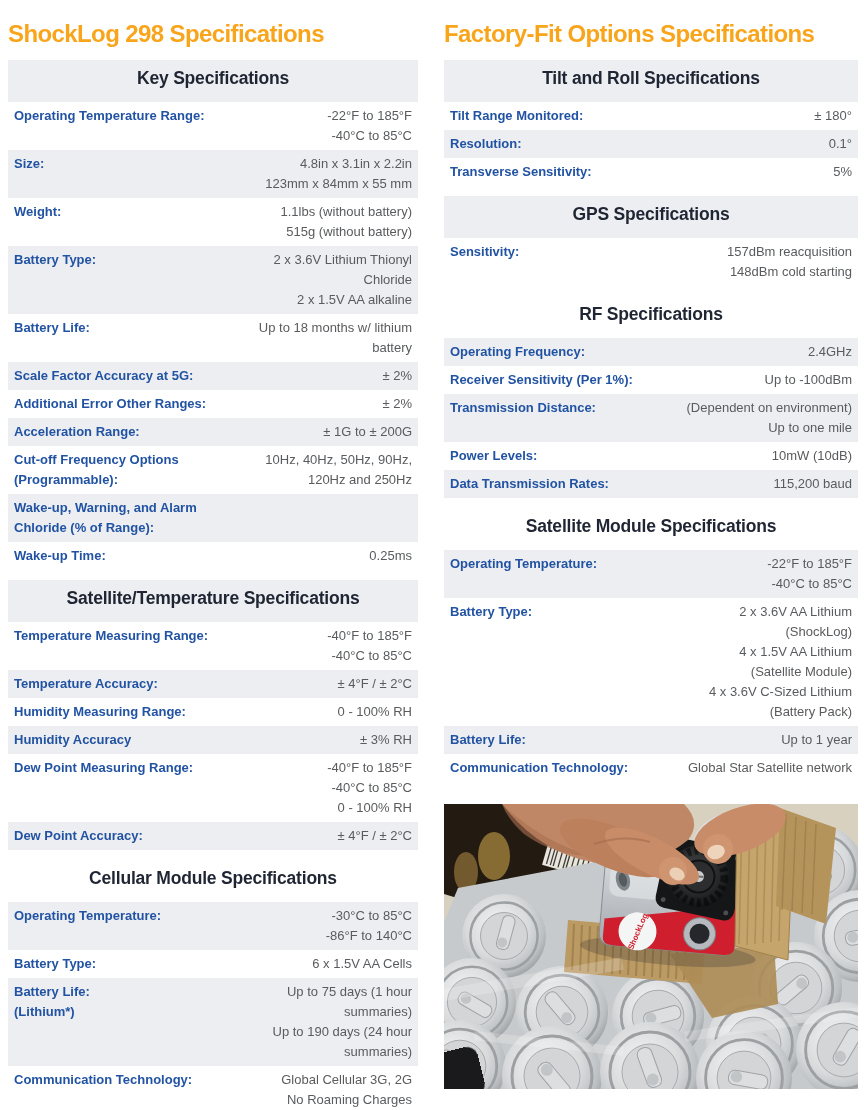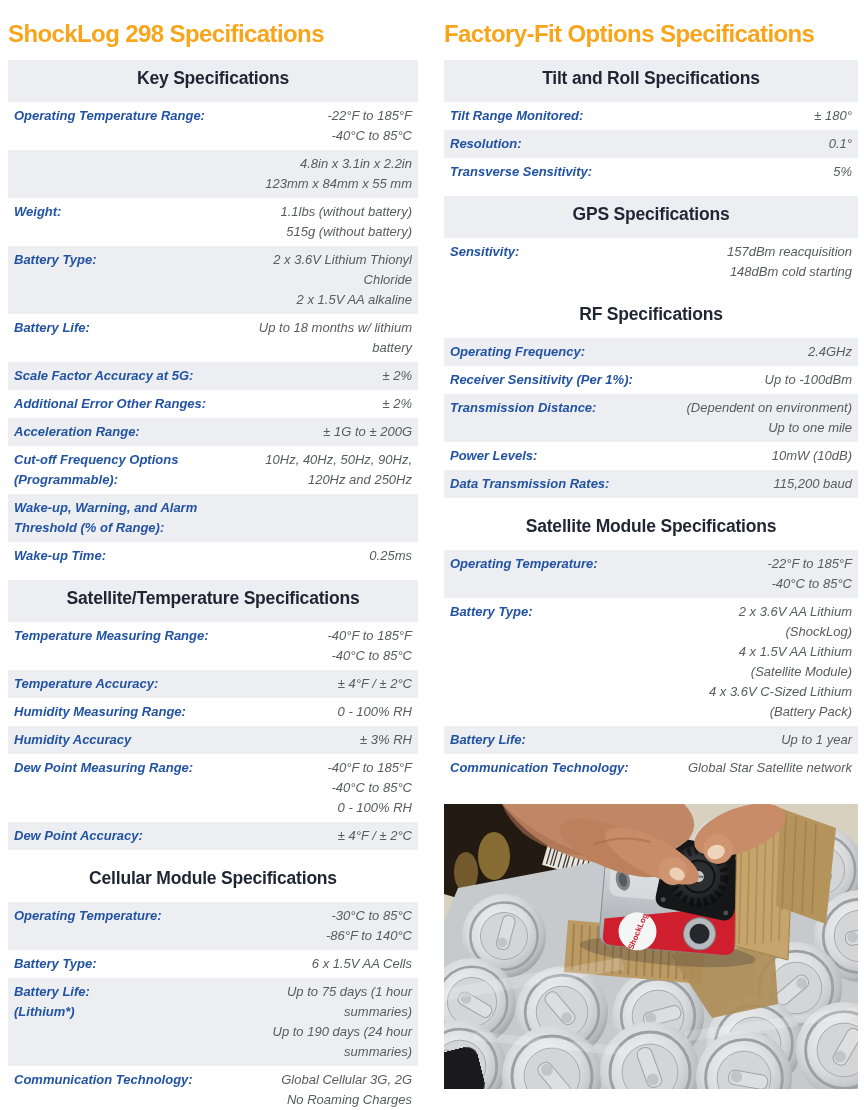--- a/index.html
+++ b/index.html
@@ -17,21 +17,21 @@
     font-size:24px;font-weight:bold;letter-spacing:-0.6px;white-space:nowrap;
     color:var(--accent-orange,#F9A51C);
   }
   .spec-table{margin-bottom:10px;}
   .table-title{
     height:42px;line-height:36px;text-align:center;
     font-size:17.5px;font-weight:bold;color:var(--header-navy,#1F2532);
     letter-spacing:-0.2px;
   }
   .shaded{background:var(--stripe-gray,#ECEEF1);}
-  .spec-row{display:flex;align-items:flex-start;font-style:italic;}
+  .spec-row{display:flex;align-items:flex-start;}
   .spec-label{
     flex:none;width:206px;box-sizing:border-box;padding:4px 2px 4px 6px;
     color:var(--label-blue,#2253A3);font-weight:bold;font-size:13px;line-height:20px;
     white-space:pre-line;
   }
   .col-right .spec-label{width:212px;}
   .spec-value{
     flex:1;padding:4px 6px;color:var(--value-gray,#595B5E);
     font-size:13px;line-height:20px;white-space:pre-line;text-align:right;
   }
@@ -49,20 +49,21 @@
     <h1 class="page-title">ShockLog 298 Specifications</h1>
     <div id="left-tables">
         <div class="spec-table">
           <div class="table-title shaded">Key Specifications</div>
           <div class="spec-row">
             <div class="spec-label">Operating Temperature Range:</div>
             <div class="spec-value">-22°F to 185°F
 -40°C to 85°C</div>
           </div>
           <div class="spec-row shaded">
+            <div class="spec-label">Size:</div>
             <div class="spec-value">4.8in x 3.1in x 2.2in
 123mm x 84mm x 55 mm</div>
           </div>
           <div class="spec-row">
             <div class="spec-label">Weight:</div>
             <div class="spec-value">1.1lbs (without battery)
 515g (without battery)</div>
           </div>
           <div class="spec-row shaded">
             <div class="spec-label">Battery Type:</div>
@@ -86,21 +87,21 @@
           <div class="spec-row shaded">
             <div class="spec-label">Acceleration Range:</div>
             <div class="spec-value">± 1G to ± 200G</div>
           </div>
           <div class="spec-row">
             <div class="spec-label">Cut-off Frequency Options (Programmable):</div>
             <div class="spec-value">10Hz, 40Hz, 50Hz, 90Hz,
 120Hz and 250Hz</div>
           </div>
           <div class="spec-row shaded">
-            <div class="spec-label">Wake-up, Warning, and Alarm Threshold (% of Range):</div>
+            <div class="spec-label">Wake-up, Warning, and Alarm Chloride (% of Range):</div>
           </div>
           <div class="spec-row">
             <div class="spec-label">Wake-up Time:</div>
             <div class="spec-value">0.25ms</div>
           </div>
         </div>
         <div class="spec-table">
           <div class="table-title shaded">Satellite/Temperature Specifications</div>
           <div class="spec-row">
             <div class="spec-label">Temperature Measuring Range:</div>

